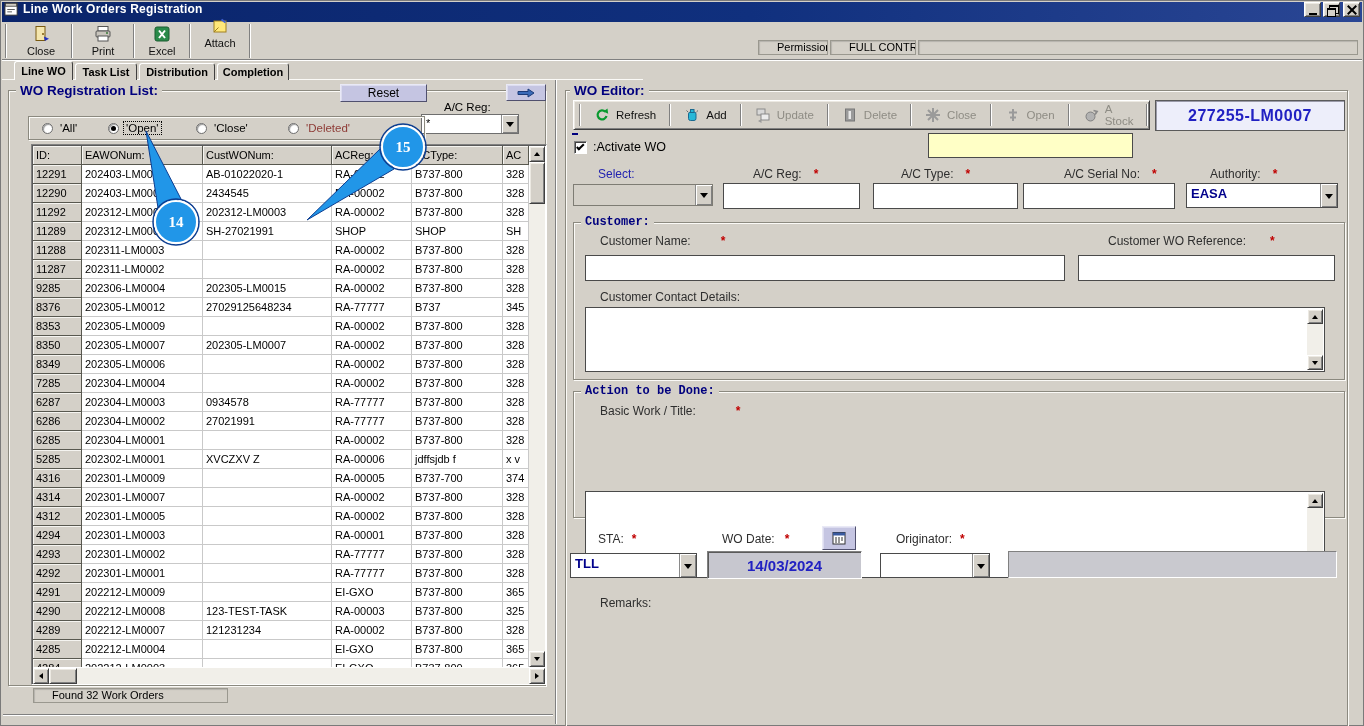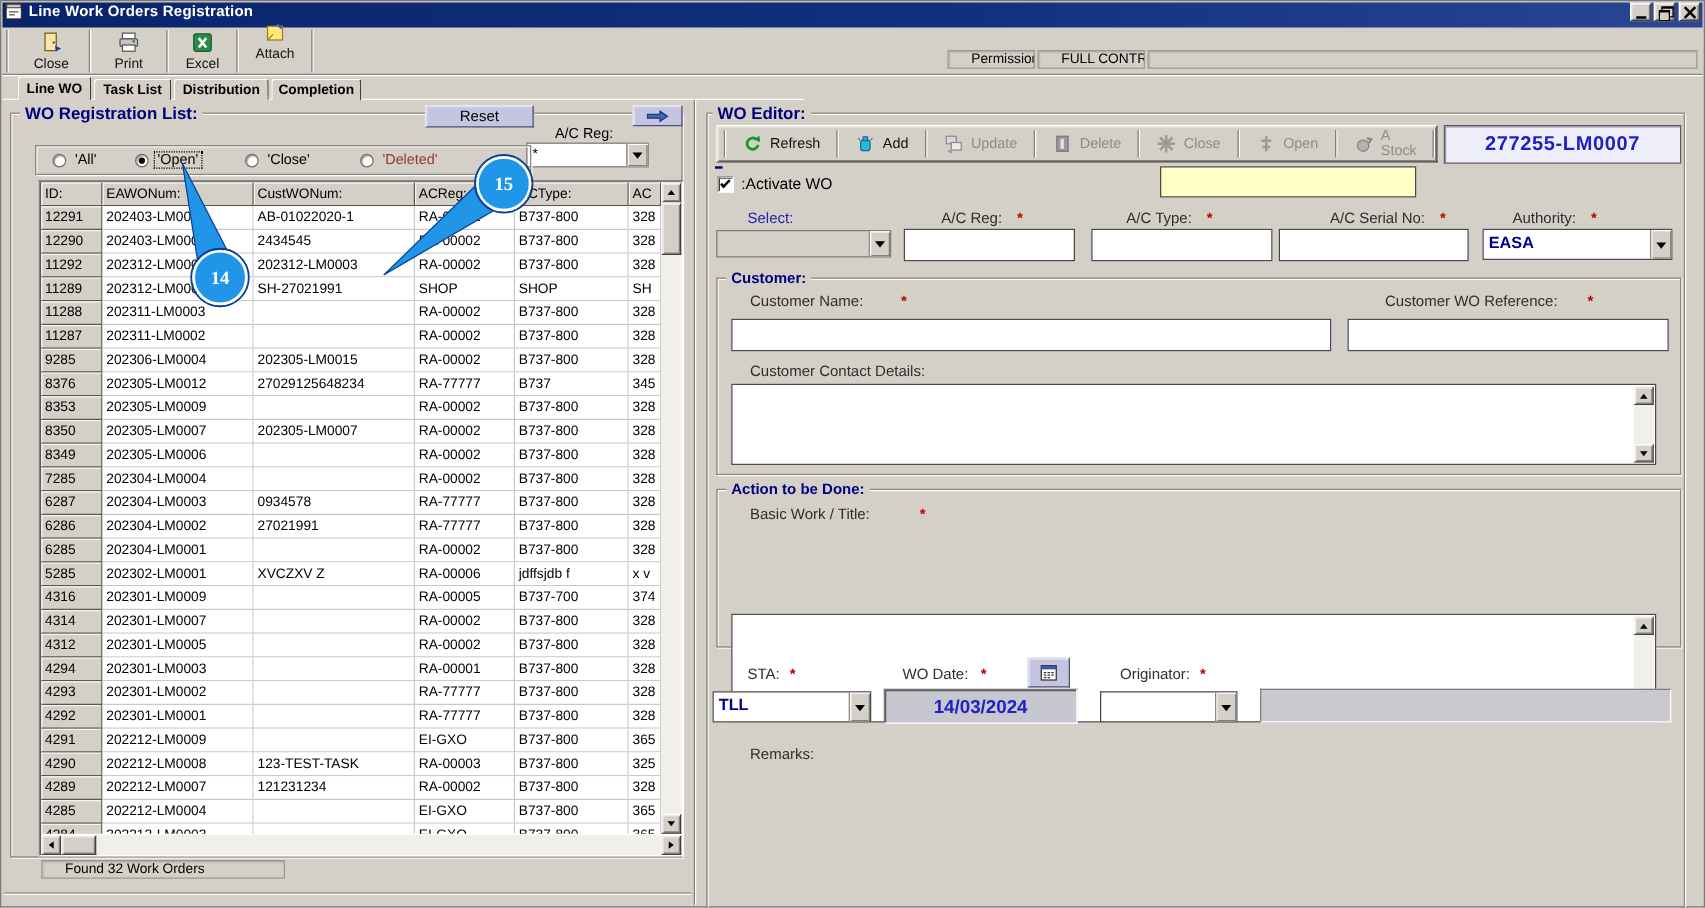--- a/index.html
+++ b/index.html
@@ -6,21 +6,21 @@
   html,body{width:1364px;height:726px;overflow:hidden;}
   body{font-family:"Liberation Sans",sans-serif;font-size:11px;color:#000;background:#d4d0c8;position:relative;
        box-shadow:inset 0 0 0 1px #7a7a7a;}
   .ab{position:absolute;}
   .raised{border:1px solid;border-color:#ffffff #404040 #404040 #ffffff;box-shadow:inset 1px 1px 0 #ece9e2,inset -1px -1px 0 #808080;background:#d4d0c8;}
   .sunken{border:1px solid;border-color:#808080 #ffffff #ffffff #808080;box-shadow:inset 1px 1px 0 #5a5a5a;background:#fff;}
   .etch{border:1px solid #8b897f;box-shadow:1px 1px 0 #fbfaf7,inset 1px 1px 0 #fbfaf7;}
   .groupbox{border:1px solid #8b897f;box-shadow:1px 1px 0 #fbfaf7,inset 1px 1px 0 #fbfaf7;}
   .legend{position:absolute;background:#d4d0c8;padding:0 4px;font-weight:bold;color:#00007e;z-index:2;}
   .biglegend{font-size:13.5px;}
-  .smlegend{font-size:12px;}
+  .smlegend{font-size:12px;font-family:Liberation Mono, monospace;}
   .vgroove{border-left:1px solid #808080;border-right:1px solid #fff;width:2px;}
   .hgroove{border-top:1px solid #808080;border-bottom:1px solid #fff;height:2px;}
 
   
   .titlebar{left:2px;top:2px;width:1360px;height:20px;background:linear-gradient(90deg,#0a246a,#10307e 55%,#2a4694);display:flex;align-items:flex-start;padding:0 2px;}
   .titletext{color:#fff;font-weight:bold;font-size:12px;margin-left:4px;letter-spacing:.2px;}
   .winbtn{width:17px;height:15px;margin-left:2px;display:flex;align-items:center;justify-content:center;position:relative;}
   .ico-min{width:8px;height:2px;background:#000;margin-top:8px;}
   .ico-restore{width:10px;height:9px;position:relative;}
   .ico-restore::before{content:"";position:absolute;left:2px;top:0;width:8px;height:6px;border:1px solid #000;border-top-width:2px;}

